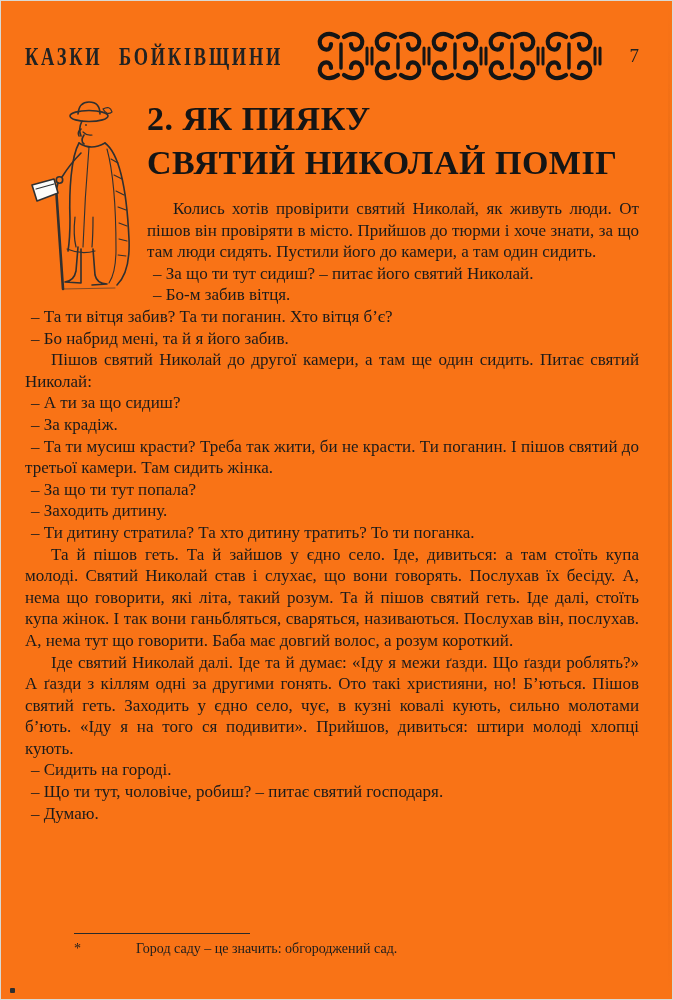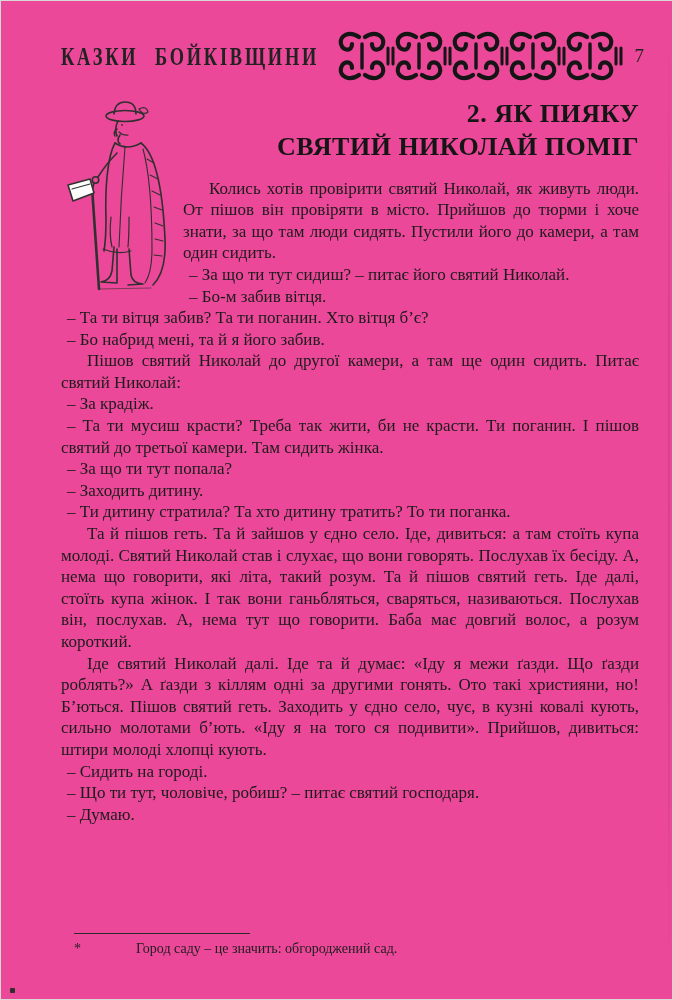--- a/index.html
+++ b/index.html
@@ -1,35 +1,35 @@
 <!DOCTYPE html>
 <html lang="uk"><head>
 <meta charset="utf-8">
 <style>
   html,body{margin:0;padding:0;background:#e9e9e9;}
   .page{
     width:673px;height:1000px;box-sizing:border-box;position:relative;
-    margin:0 auto;background:#ec4899;border:1px solid #d9d9d4;
-    padding:26px 33px 0 60px;
+    margin:0 auto;background:#f97316;border:1px solid #d9d9d4;
+    padding:26px 33px 0 24px;
     font-family:"Liberation Serif", serif;color:#1b1b1b;overflow:hidden;
   }
   
   .header{display:flex;align-items:center;height:58px;}
   .running-title{
     font-weight:bold;font-size:20px;letter-spacing:3px;word-spacing:10px;
     white-space:nowrap;transform:scale(.92,1.28);transform-origin:left center;
     color:#222;
   }
   .ornament-wrap{flex:1;display:flex;justify-content:center;margin-left:-6px;}
   .page-number{font-size:19px;margin-left:12px;color:#222;}
   
   article{margin-top:12px;}
   .illustration{float:left;width:124px;height:192px;margin:2px 0 0 -2px;}
   h1.story-title{
-    text-align:right;font-size:26px;font-weight:bold;line-height:1.28;
+    text-align:left;font-size:34px;font-weight:bold;line-height:1.28;
     margin:2px 0 14px 0;letter-spacing:.5px;color:#151515;
   }
   .body-p{
     font-size:17px;line-height:21.6px;text-align:justify;text-align-last:left;
     margin:0;hyphens:auto;
   }
   .narrative{text-indent:26px;}
   .dialogue{text-indent:6px;}
   .fn-ref{font-size:11px;font-weight:bold;vertical-align:super;line-height:0;}
   
@@ -115,20 +115,21 @@
       <span>2. ЯК ПИЯКУ</span><br>
       <span>СВЯТИЙ НИКОЛАЙ ПОМІГ</span>
     </h1>
 
     <p class="body-p narrative">Колись хотів провірити святий Николай, як живуть люди. От пішов він провіряти в місто. Прийшов до тюрми і хоче знати, за що там люди сидять. Пустили його до камери, а там один сидить.</p>
     <p class="body-p dialogue">– За що ти тут сидиш? – питає його святий Николай.</p>
     <p class="body-p dialogue">– Бо-м забив вітця.</p>
     <p class="body-p dialogue">– Та ти вітця забив? Та ти поганин. Хто вітця б’є?</p>
     <p class="body-p dialogue">– Бо набрид мені, та й я його забив.</p>
     <p class="body-p narrative">Пішов святий Николай до другої камери, а там ще один сидить. Питає святий Николай:</p>
+    <p class="body-p dialogue">– А ти за що сидиш?</p>
     <p class="body-p dialogue">– За крадіж.</p>
     <p class="body-p dialogue">– Та ти мусиш красти? Треба так жити, би не красти. Ти поганин. І пішов святий до третьої камери. Там сидить жінка.</p>
     <p class="body-p dialogue">– За що ти тут попала?</p>
     <p class="body-p dialogue">– Заходить дитину.</p>
     <p class="body-p dialogue">– Ти дитину стратила? Та хто дитину тратить? То ти поганка.</p>
     <p class="body-p narrative">Та й пішов геть. Та й зайшов у єдно село. Іде, дивиться: а там стоїть купа молоді. Святий Николай став і слухає, що вони говорять. Послухав їх бесіду. А, нема що говорити, які літа, такий розум. Та й пішов святий геть. Іде далі, стоїть купа жінок. І так вони ганьбляться, сваряться, називаються. Послухав він, послухав. А, нема тут що говорити. Баба має довгий волос, а розум короткий.</p>
     <p class="body-p narrative">Іде святий Николай далі. Іде та й думає: «Іду я межи ґазди. Що ґазди роблять?» А ґазди з кіллям одні за другими гонять. Ото такі християни, но! Б’ються. Пішов святий геть. Заходить у єдно село, чує, в кузні ковалі кують, сильно молотами б’ють. «Іду я на того ся подивити». Прийшов, дивиться: штири молоді хлопці кують.</p>
     <p class="body-p dialogue">– Сидить на городі.</p>
 
 

